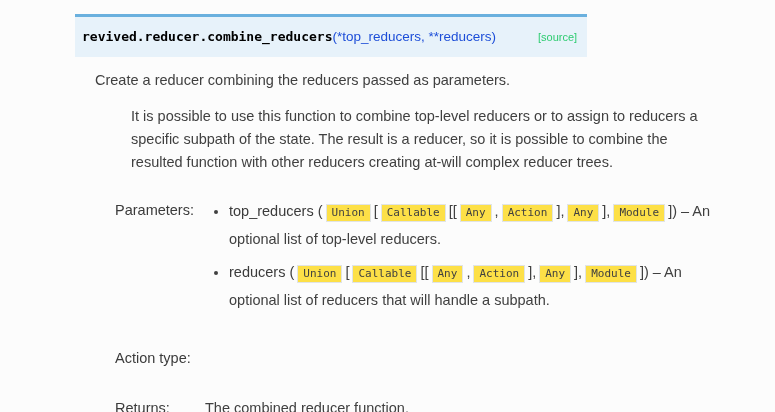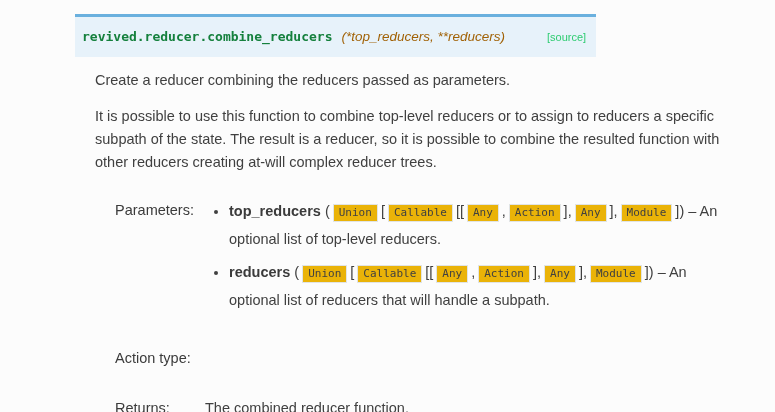--- a/index.html
+++ b/index.html
@@ -20,49 +20,47 @@
     background: #e7f2fa;
     border-top: 3px solid #6ab0de;
     padding: 11px 10px 11px 7px;
     font-size: 13px;
     line-height: 18px;
     white-space: nowrap;
   }
   .sig-name {
     font-family: "DejaVu Sans Mono", "Liberation Mono", monospace;
     font-weight: bold;
-    color: #15803d;
+    color: #000000;
     font-size: 13px;
   }
   .sig-params {
     font-family: "Liberation Sans", sans-serif;
-    font-style: italic;
-    color: #a16207;
+    color: #1d4ed8;
     font-size: 13.5px;
-    margin-left: 9px;
   }
   .source-link {
     font-size: 11px;
     color: #2ecc71;
     text-decoration: none;
     margin-left: 42px;
     cursor: pointer;
   }
   
   .body {
     margin-left: 20px;
     padding-top: 12px;
     width: 625px;
   }
   .body p {
     font-size: 14.5px;
     line-height: 23px;
     margin-bottom: 13px;
   }
-  .body p + p { margin-bottom: 24px; }
+  .body p + p { margin-bottom: 24px; margin-left: 36px; }
   
   .field-row {
     display: grid;
     grid-template-columns: 90px 1fr;
     padding-left: 20px;
     margin-bottom: 26px;
   }
   .field-row:last-child { margin-bottom: 0; }
   .field-name {
     font-weight: normal;
@@ -75,25 +73,25 @@
     line-height: 26px;
   }
   .field-body ul {
     list-style: disc outside;
     padding-left: 24px;
   }
   .field-body li {
     margin-bottom: 6px;
     line-height: 27px;
   }
-  .param-name { font-weight: bold; color: #3b3b3b; }
+  .param-name { font-weight: normal; color: #3b3b3b; }
   .code-literal {
     font-family: "DejaVu Sans Mono", "Liberation Mono", monospace;
     font-size: 11px;
-    background: #eab308;
+    background: #fde047;
     border: 1px solid #e1e4e5;
     padding: 1px 5px 2px 5px;
     margin: 0 3px;
     color: #404040;
     white-space: nowrap;
   }
   .tok-text { color: #404040; }
   .returns-value { font-size: 14.5px; line-height: 24px; }
 </style>
 </head>

